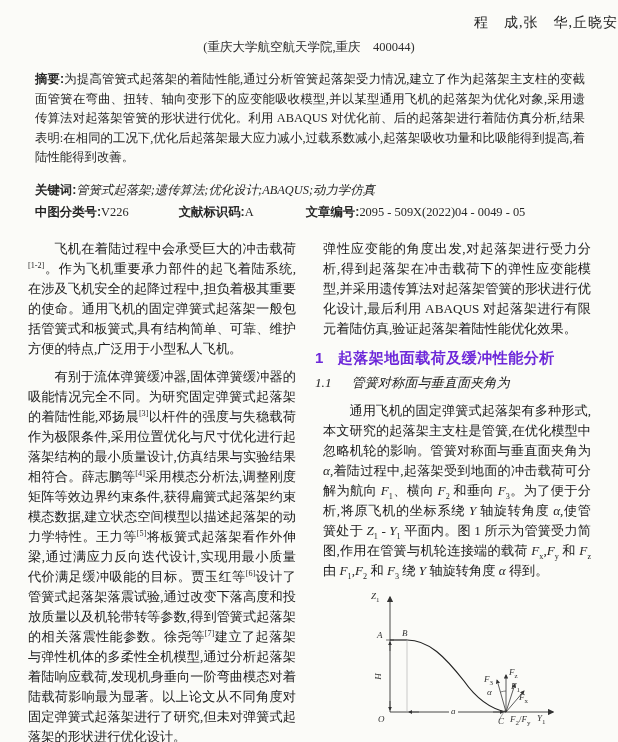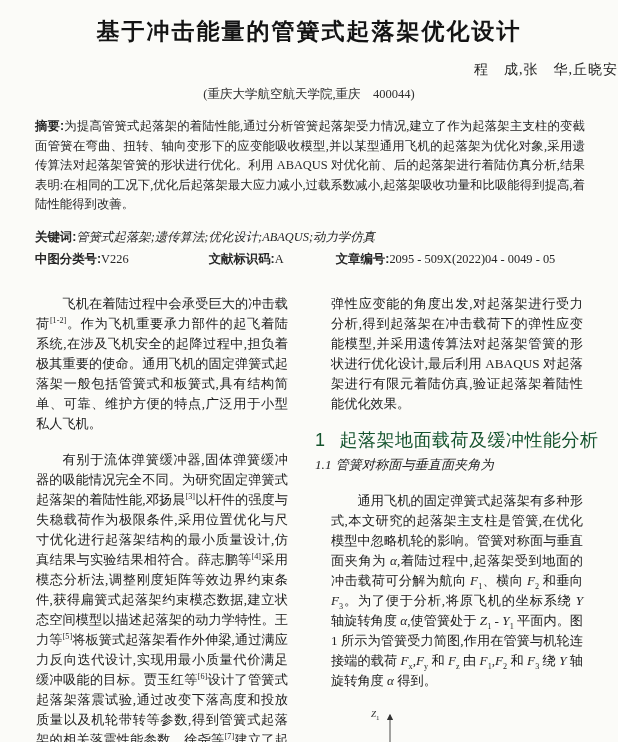--- a/index.html
+++ b/index.html
@@ -20,55 +20,54 @@
   .affiliation{text-align:center;font-size:12.5px;margin-top:7px;color:#2e2e2e;}
   
   .front{padding:14px 33px 0 35px;}
   .abstract{font-size:12.4px;line-height:19.6px;text-align:justify;}
   .abstract .lbl{font-weight:700;font-family:"Liberation Sans","DejaVu Sans",sans-serif;margin-top:16px;}
   .kwline{font-size:12.4px;line-height:21px;margin-top:12px;}
   .kwline .lbl{font-weight:700;font-family:"Liberation Sans","DejaVu Sans",sans-serif;}
   .kwtext{font-style:italic;}
   .metaline{font-size:12.4px;line-height:21px;margin-top:1px;display:flex;}
   .metaline .lbl{font-weight:700;font-family:"Liberation Sans","DejaVu Sans",sans-serif;}
-  .meta-item2{margin-left:80px;}
+  .meta-item2{margin-left:50px;}
   .meta-item3{margin-left:52px;}
   
   .columns{display:flex;padding:8px 18px 0 20px;gap:11px;}
   .col{width:284px;font-size:13.2px;line-height:20px;text-align:justify;color:#222;}
-  .col p{margin:16px;text-indent:2em;}
+  .col p{margin:8px;text-indent:2em;}
   .col p.noindent{text-indent:0;}
   sup{font-size:0.62em;vertical-align:super;line-height:0;}
   sub{font-size:0.62em;vertical-align:sub;line-height:0;}
   i{font-style:italic;}
   .sec-h{
     font-family:"Liberation Sans","DejaVu Sans",sans-serif;
-    font-weight:400;font-size:18px;color:#14532d;
+    font-weight:700;font-size:15px;color:#6d28d9;
     margin:9px 0 5px 0;letter-spacing:.5px;
   }
   .sec-h .num{margin-right:14px;}
   .subsec-h{font-style:italic;font-size:13.2px;margin:2px 0 4px 0;}
-  .subsec-h .num{margin-right:4px;font-style:italic;}
+  .subsec-h .num{margin-right:20px;font-style:italic;}
   
   .figure{position:relative;width:284px;height:140px;margin-top:4px;}
   .figure svg{position:absolute;left:0;top:0;}
   .flabel{
     position:absolute;font-size:9px;line-height:9px;color:#333;
     font-family:"Liberation Serif","DejaVu Serif",serif;white-space:nowrap;
   }
   .flabel sub{font-size:7px;}
   .rot{transform:rotate(-90deg);transform-origin:center center;}
   .abg{background:#fbfbf8;padding:0 2px;}
 </style>
 </head>
 <body>
 
 <div class="page">
 
-  <div class="title">基于冲击能量的管簧式起落架优化设计</div>
   <div class="authors">程　成,张　华,丘晓安</div>
   <div class="affiliation">(重庆大学航空航天学院,重庆　400044)</div>
 
   <div class="front">
     <div class="abstract">
       <span class="lbl">摘要:</span><span>为提高管簧式起落架的着陆性能,通过分析管簧起落架受力情况,建立了作为起落架主支柱的变截面管簧在弯曲、扭转、轴向变形下的应变能吸收模型,并以某型通用飞机的起落架为优化对象,采用遗传算法对起落架管簧的形状进行优化。利用 ABAQUS 对优化前、后的起落架进行着陆仿真分析,结果表明:在相同的工况下,优化后起落架最大应力减小,过载系数减小,起落架吸收功量和比吸能得到提高,着陆性能得到改善。</span>
     </div>
     <div class="kwline">
       <span class="lbl">关键词:</span><span class="kwtext">管簧式起落架;遗传算法;优化设计;ABAQUS;动力学仿真</span>
     </div>

